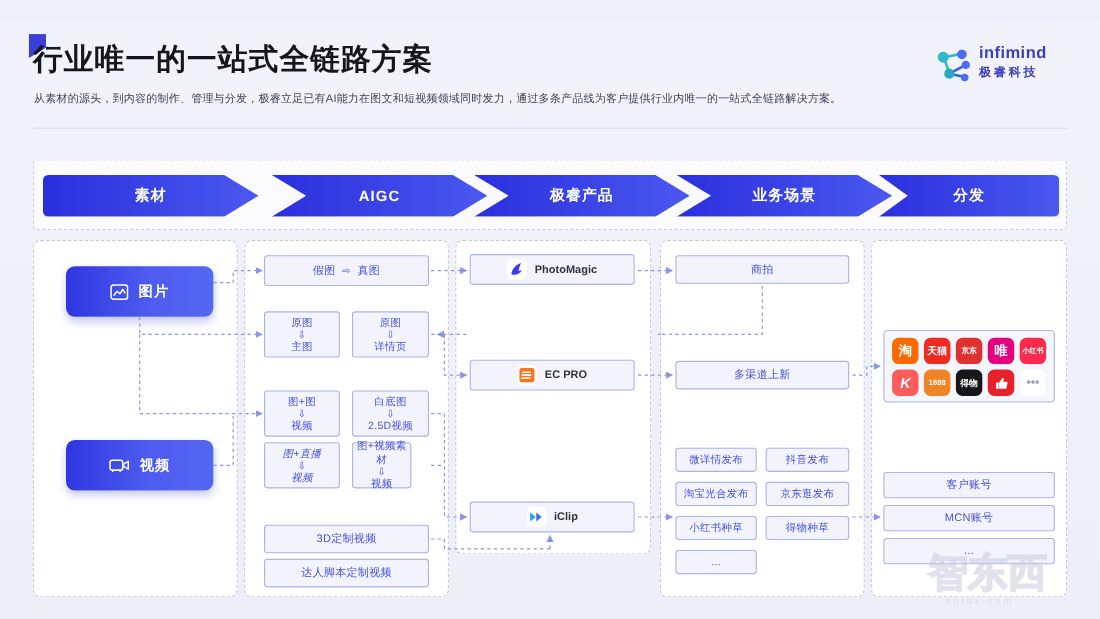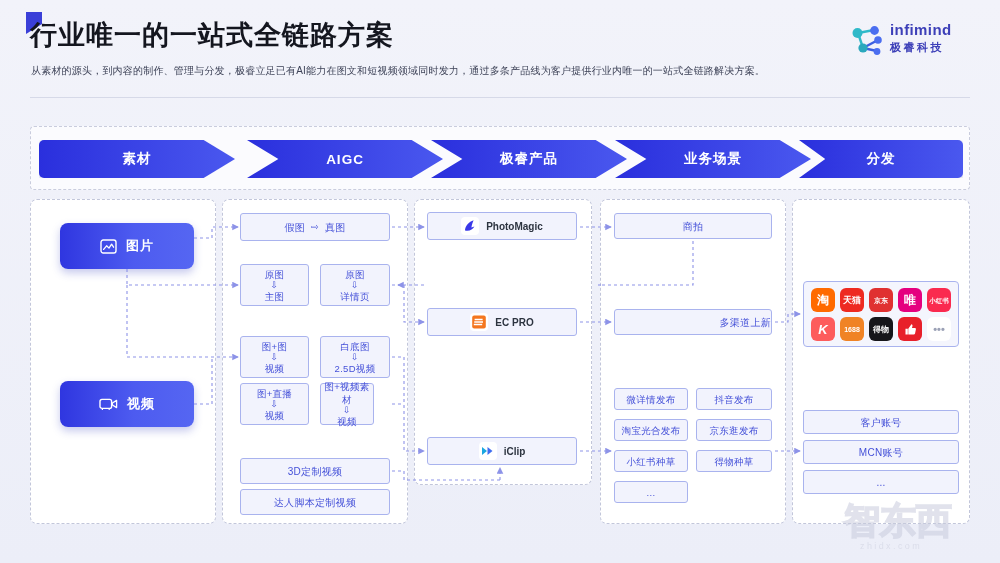--- a/index.html
+++ b/index.html
@@ -2,21 +2,21 @@
 <html><head>
 <meta charset="utf-8">
 <style>
   html,body{margin:0;padding:0;}
   body{
     width:1000px;height:563px;overflow:hidden;
     background:#eef0f9;
     font-family:"Liberation Sans","DejaVu Sans",sans-serif;
     position:relative;
   }
-  .slide{position:absolute;inset:0;background:linear-gradient(180deg,#f2f3fa 0%,#eceef8 100%);}
+  .slide{position:absolute;inset:0;background:linear-gradient(180deg,#f2f3fa 0%,#eceef8 100%);margin-top:19px;}
 
   
   .hdr{position:absolute;left:0;top:0;width:1000px;height:100px;}
   .hdr-flag{position:absolute;left:26px;top:12px;width:16px;height:22px;
      background:#3a3fd8;clip-path:polygon(0 0,100% 0,100% 55%,0 100%);}
   .hdr-title{position:absolute;left:30px;top:17px;font-size:27px;line-height:36px;
      font-weight:700;color:#14161f;letter-spacing:1px;font-family:"Liberation Serif","DejaVu Serif",serif;}
   .hdr-sub{position:absolute;left:31px;top:64px;font-size:10px;color:#3d4257;letter-spacing:.2px;}
   .hdr-rule{position:absolute;left:30px;top:97px;width:940px;height:1px;background:#d6d9e8;}
 
@@ -184,21 +184,21 @@
     <span>图+图</span>
     <span class="ar">⇩</span>
     <span>视频</span>
   </div>
   <div class="card" style="left:320px;top:336px;width:70px;height:42px;">
     <span>白底图</span>
     <span class="ar">⇩</span>
     <span>2.5D视频</span>
   </div>
 
-  <div class="card" style="left:240px;top:383px;width:69px;height:42px;">
+  <div class="card" style="left:240px;top:383px;width:69px;height:42px;font-style:italic;">
     <span>图+直播</span>
     <span class="ar">⇩</span>
     <span>视频</span>
   </div>
   <div class="card" style="left:320px;top:383px;width:54px;height:42px;">
     <span>图+视频素材</span>
     <span class="ar">⇩</span>
     <span>视频</span>
   </div>
 
@@ -238,21 +238,21 @@
       </svg>
     </span>
     <span class="pname">iClip</span>
   </div>
 
   <div class="lane l4"></div>
 
   <div class="card one" style="left:614px;top:213px;width:158px;height:26px;">
     <span>商拍</span>
   </div>
-  <div class="card one" style="left:614px;top:309px;width:158px;height:26px;align-items:flex-end;">
+  <div class="card one" style="left:614px;top:309px;width:158px;height:26px;">
     <span>多渠道上新</span>
   </div>
 
   <div class="card" style="left:614px;top:388px;width:74px;height:22px;">
     <span>微详情发布</span>
   </div>
   <div class="card" style="left:696px;top:388px;width:76px;height:22px;">
     <span>抖音发布</span>
   </div>
   <div class="card" style="left:614px;top:419px;width:74px;height:22px;">

